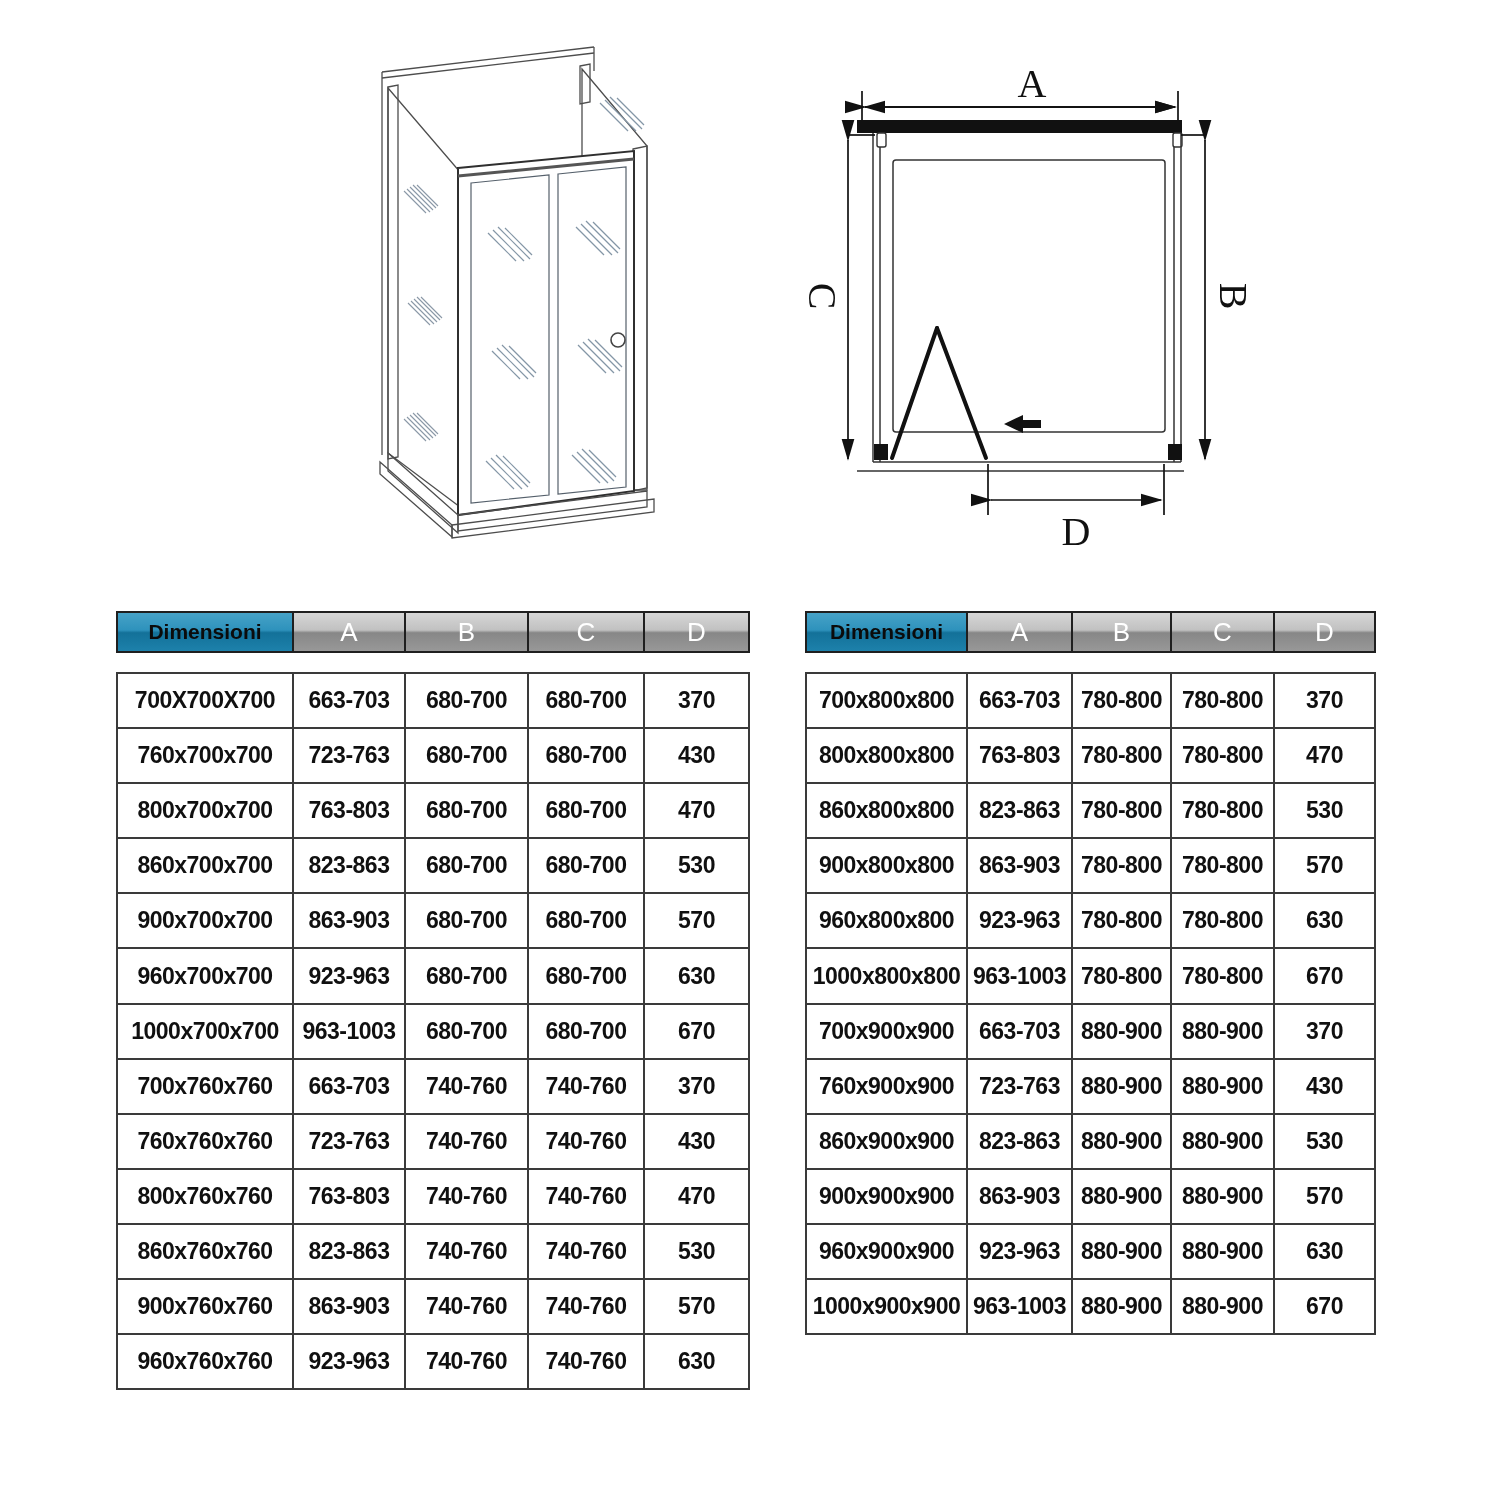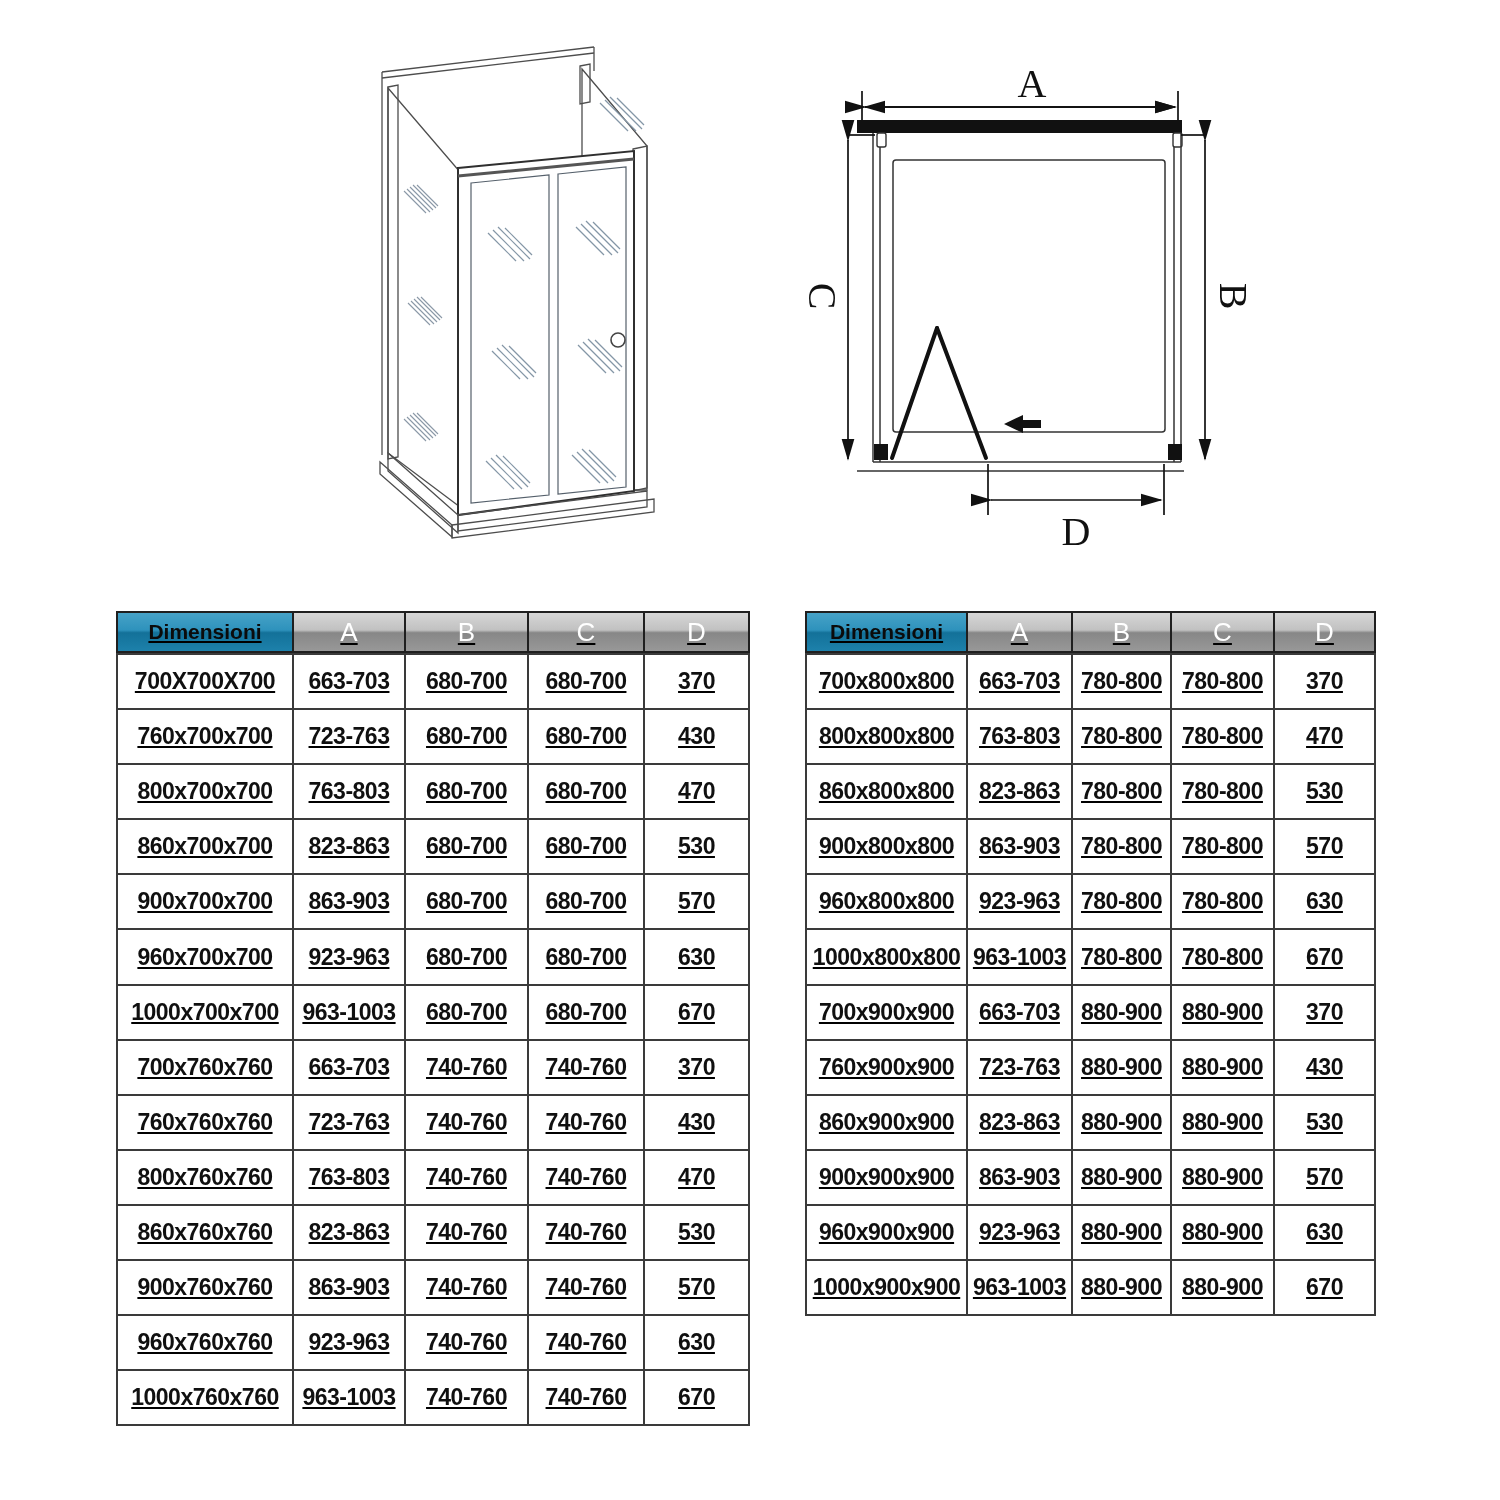--- a/index.html
+++ b/index.html
@@ -1,32 +1,32 @@
 <!DOCTYPE html>
 <html><head>
 <meta charset="utf-8">
 <style>
   html,body{margin:0;padding:0;background:#ffffff;}
   .canvas{position:relative;width:1500px;height:1500px;background:#ffffff;overflow:hidden;
           font-family:"Liberation Sans", sans-serif;}
 
   
   .spec-table{position:absolute;}
-  table{border-collapse:collapse;table-layout:fixed;text-decoration:underline;}
+  table{border-collapse:collapse;table-layout:fixed;}
   .header-table th{
     box-sizing:border-box;border:2px solid #1f1f1f;height:40px;
     font-family:"Liberation Sans",sans-serif;font-weight:400;
     font-size:26px;color:#ffffff;text-align:center;vertical-align:middle;padding:0;
     background:linear-gradient(180deg,#d6d6d6 0%,#c1c1c1 45%,#878787 52%,#989898 100%);
   }
   .header-table th.cell-dim{
     background:linear-gradient(180deg,#46a2c7 0%,#2e92bc 45%,#137199 52%,#1d81ab 100%);
     color:#0b0b0b;font-weight:700;font-size:21px;
   }
-  .body-table{}
+  .body-table{margin-top:19px;}
   .body-table td{
     box-sizing:border-box;border:2px solid #3a3a3a;height:55.1px;padding:0;
     background:#ffffff;text-align:center;vertical-align:middle;
     font-family:"Liberation Sans",sans-serif;font-weight:700;font-size:23px;
     letter-spacing:-0.5px;color:#101010;white-space:nowrap;
   }
   
   .t-left  col.c0{width:176px}.t-left col.c1{width:112px}.t-left col.c2{width:123px}
   .t-left  col.c3{width:116px}.t-left col.c4{width:105px}
   .t-right col.c0{width:161px}.t-right col.c1{width:105px}.t-right col.c2{width:99px}
@@ -268,27 +268,20 @@
             <td>740-760</td>
             <td>570</td>
           </tr>
           <tr>
             <td>960x760x760</td>
             <td>923-963</td>
             <td>740-760</td>
             <td>740-760</td>
             <td>630</td>
           </tr>
-          <tr>
-            <td>1000x760x760</td>
-            <td>963-1003</td>
-            <td>740-760</td>
-            <td>740-760</td>
-            <td>670</td>
-          </tr>
         </tbody>
     </table>
   </div>
 
   <div class="spec-table t-right" style="left:805px;top:611px">
     <table class="header-table">
       <colgroup>
           <col class="c0">
           <col class="c1">
           <col class="c2">

